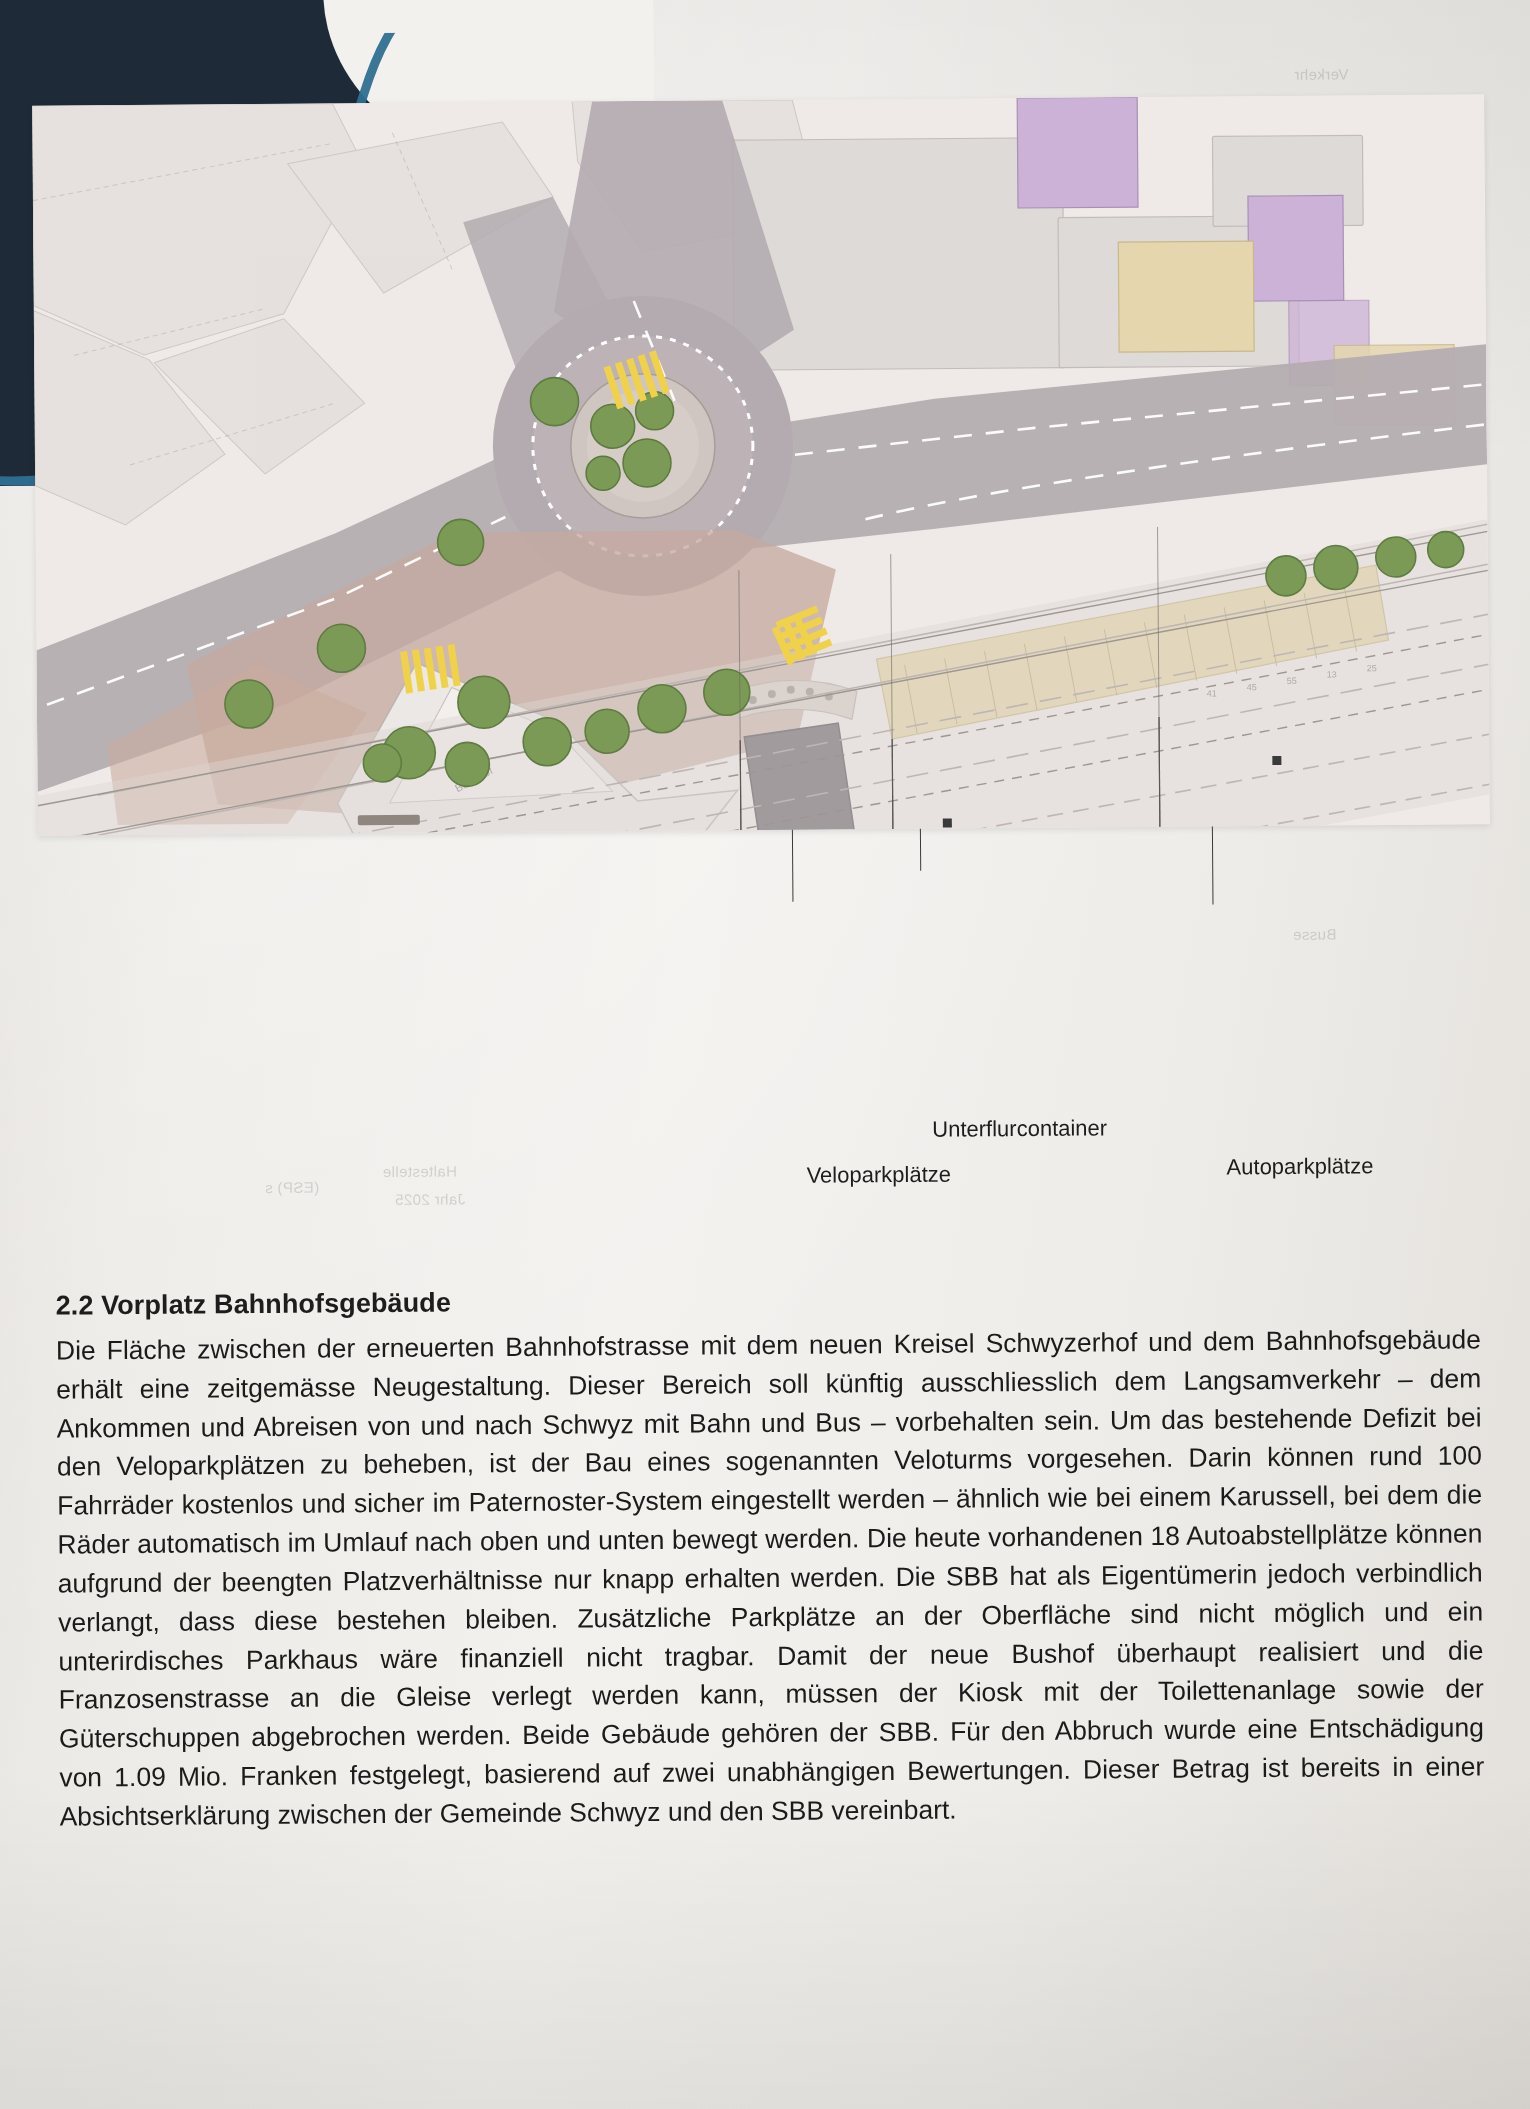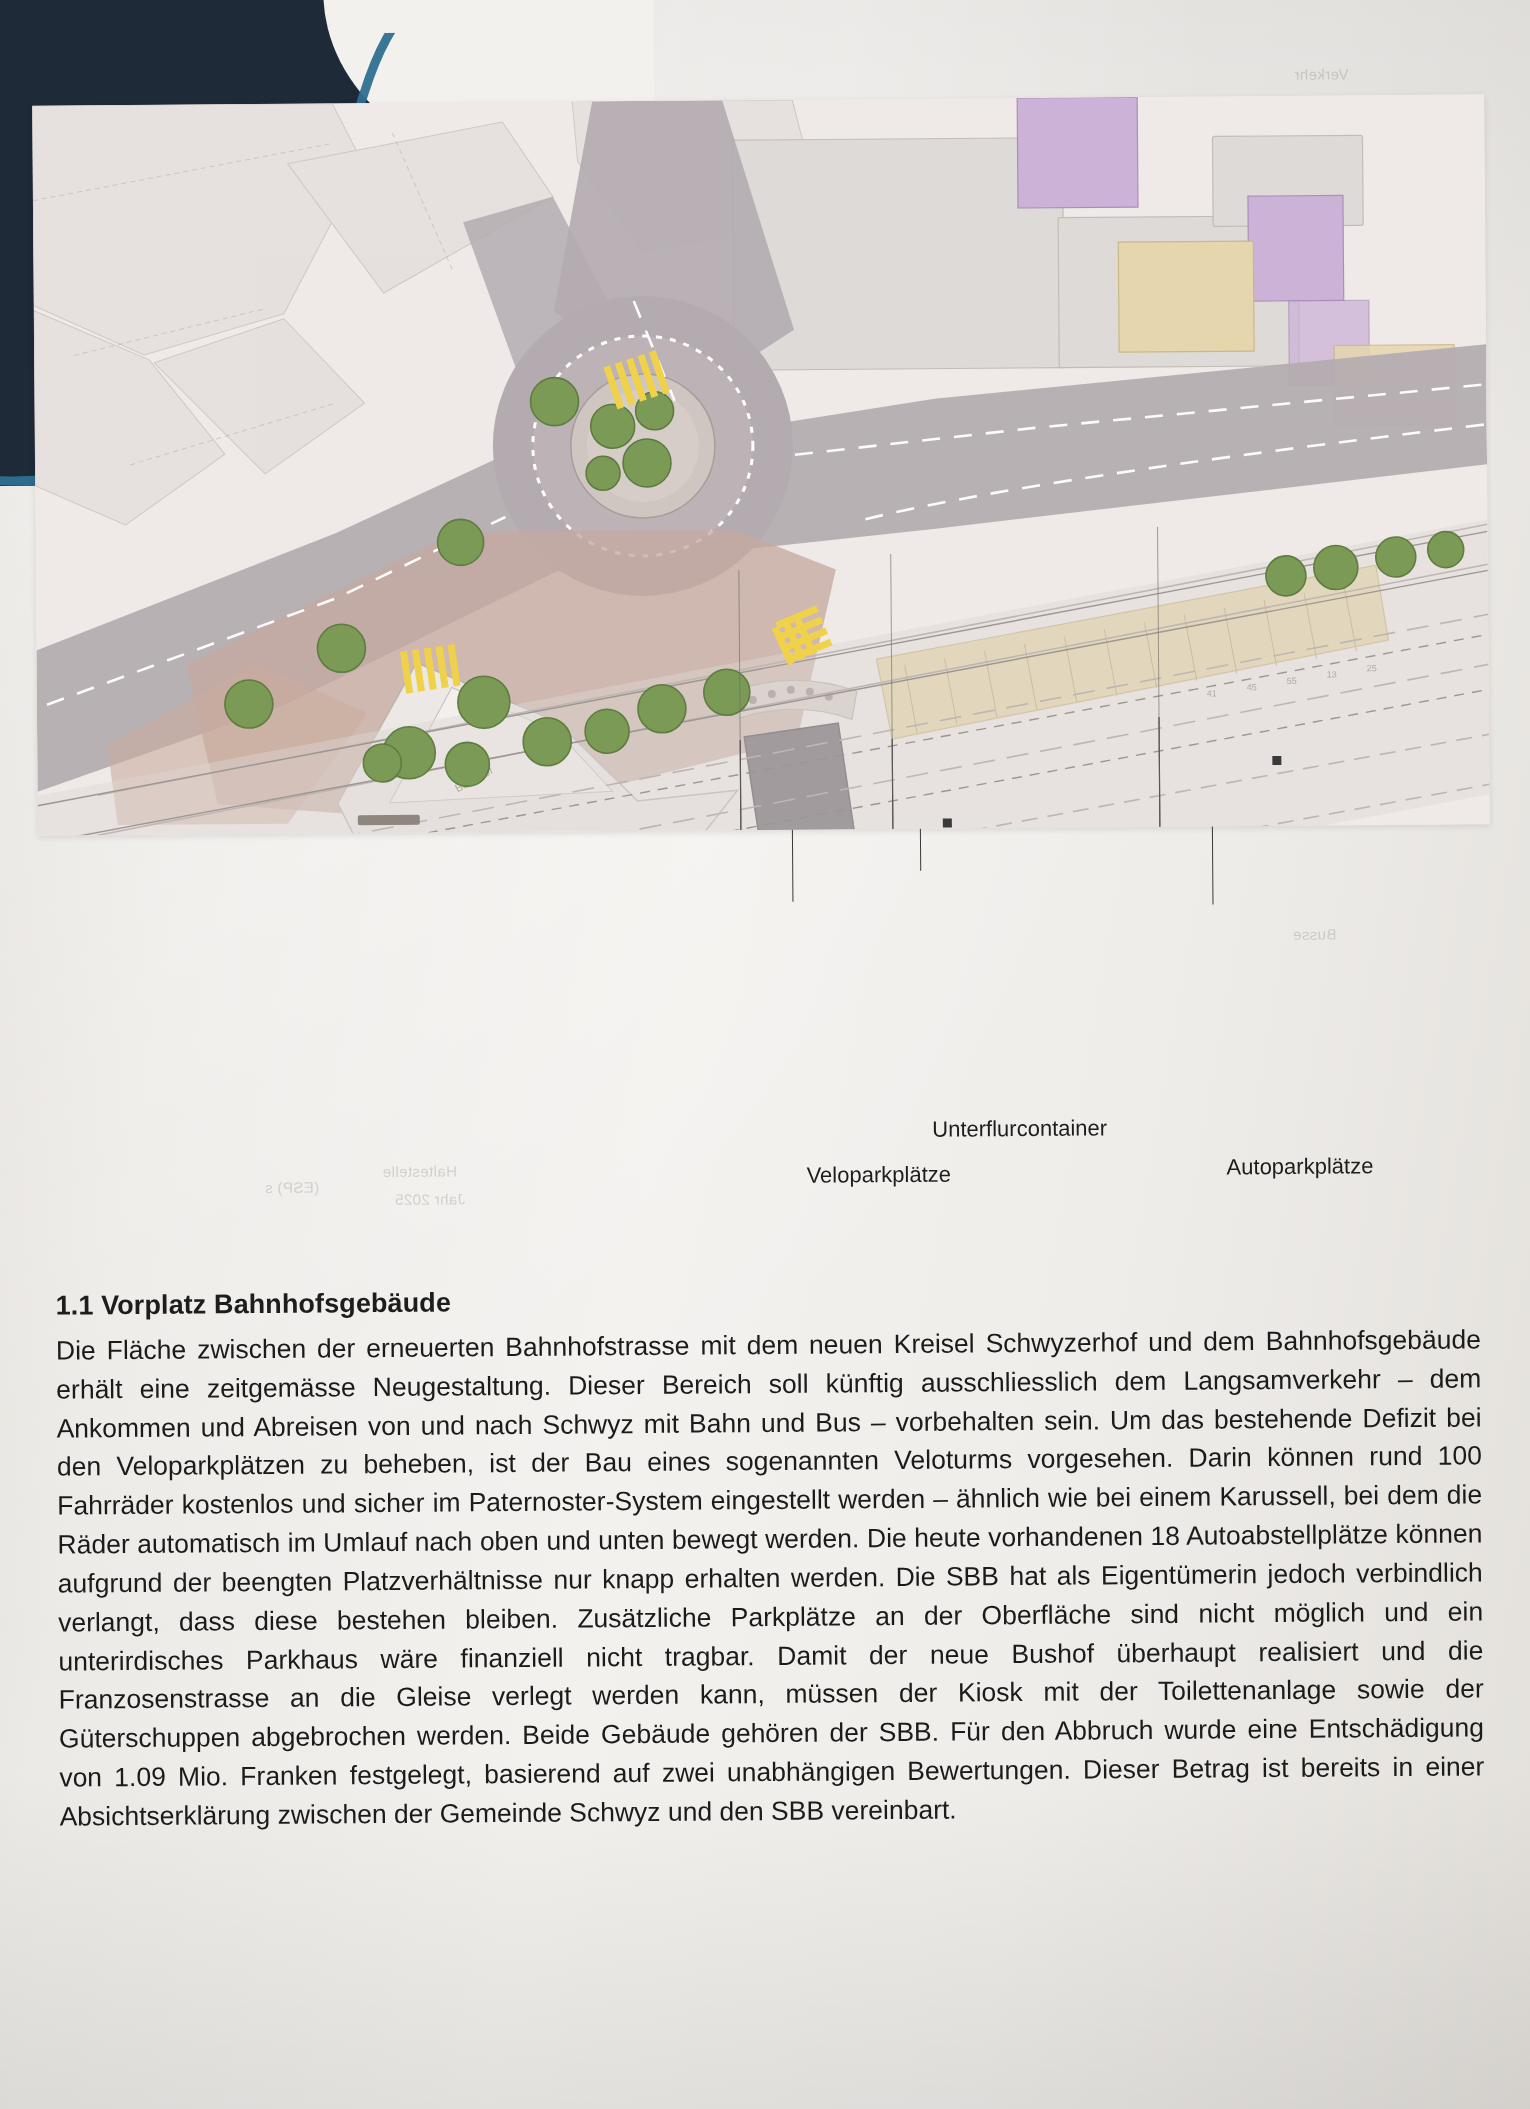--- a/index.html
+++ b/index.html
@@ -378,19 +378,19 @@
   <div class="callout-line" style="left:792px; top:830px; height:72px;"></div>
   <div class="callout-line" style="left:920px; top:830px; height:42px;"></div>
   <div class="callout-line" style="left:1212px; top:830px; height:78px;"></div>
 
   <div class="callout" style="left:804px; top:1163px;">Veloparkplätze</div>
   <div class="callout" style="left:930px; top:1118px;">Unterflurcontainer</div>
   <div class="callout" style="left:1224px; top:1158px;">Autoparkplätze</div>
 
   <div id="article">
     <div id="heading">
-      <span class="num">1.1</span>
+      <span class="num">2.2</span>
       <span>Vorplatz Bahnhofsgebäude</span>
     </div>
     <div id="body-text">Die Fläche zwischen der erneuerten Bahnhofstrasse mit dem neuen Kreisel Schwyzerhof und dem Bahnhofsgebäude erhält eine zeitgemässe Neugestaltung. Dieser Bereich soll künftig ausschliesslich dem Langsamverkehr – dem Ankommen und Abreisen von und nach Schwyz mit Bahn und Bus – vorbehalten sein. Um das bestehende Defizit bei den Veloparkplätzen zu beheben, ist der Bau eines sogenannten Veloturms vorgesehen. Darin können rund 100 Fahrräder kostenlos und sicher im Paternoster-System eingestellt werden – ähnlich wie bei einem Karussell, bei dem die Räder automatisch im Umlauf nach oben und unten bewegt werden. Die heute vorhandenen 18 Autoabstellplätze können aufgrund der beengten Platzverhältnisse nur knapp erhalten werden. Die SBB hat als Eigentümerin jedoch verbindlich verlangt, dass diese bestehen bleiben. Zusätzliche Parkplätze an der Oberfläche sind nicht möglich und ein unterirdisches Parkhaus wäre finanziell nicht tragbar. Damit der neue Bushof überhaupt realisiert und die Franzosenstrasse an die Gleise verlegt werden kann, müssen der Kiosk mit der Toilettenanlage sowie der Güterschuppen abgebrochen werden. Beide Gebäude gehören der SBB. Für den Abbruch wurde eine Entschädigung von 1.09 Mio. Franken festgelegt, basierend auf zwei unabhängigen Bewertungen. Dieser Betrag ist bereits in einer Absichtserklärung zwischen der Gemeinde Schwyz und den SBB vereinbart.</div>
   </div>
 
 </div>
 
 </body></html>

